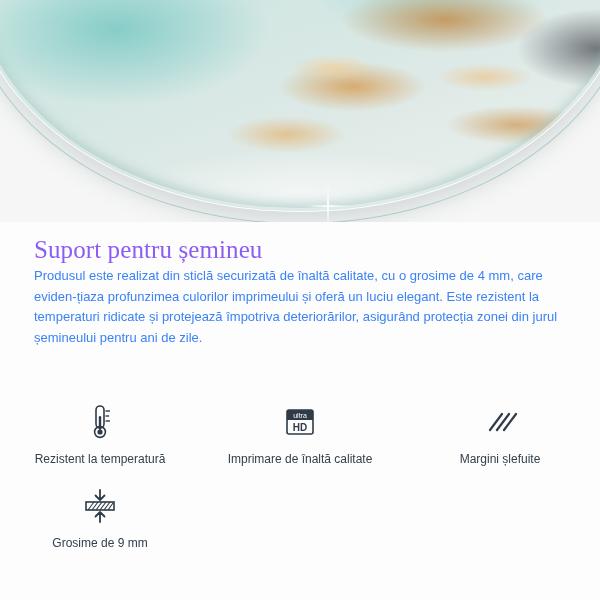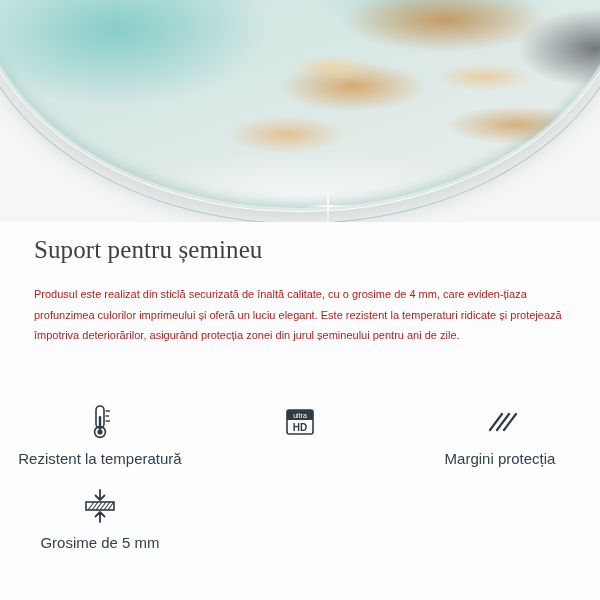--- a/index.html
+++ b/index.html
@@ -111,30 +111,29 @@
   .content {
     position: absolute;
     top: 222px; left: 0;
     width: 600px;
     padding: 12px 34px 0 34px;
   }
   .headline {
     font-family: "Liberation Serif", serif;
     font-size: 25px;
     line-height: 32px;
-    color: #404040;
+    color: #8b5cf6;
     font-weight: 400;
     letter-spacing: 0.1px;
   }
   .headline .l2 { display: block; }
   .body-copy {
-    margin-top: 18px;
-    font-size: 11px;
+    font-size: 13px;
     line-height: 20.5px;
-    color: #b91c1c;
+    color: #3b82f6;
     max-width: 530px;
   }
 
   
   .features {
     position: absolute;
     top: 400px; left: 0;
     width: 600px;
     display: grid;
     grid-template-columns: repeat(3, 1fr);
@@ -148,21 +147,21 @@
     padding: 0 6px;
   }
   .feature-icon {
     height: 44px;
     display: flex;
     align-items: center;
     justify-content: center;
   }
   .feature-label {
     margin-top: 8px;
-    font-size: 15px;
+    font-size: 12px;
     color: #33404d;
     text-align: center;
     line-height: 14px;
   }
   svg { display: block; }
 </style>
 </head>
 <body>
 
 <div class="page">
@@ -204,50 +203,51 @@
 
     <div class="feature">
       <div class="feature-icon">
         <svg width="40" height="40" viewBox="0 0 40 40">
           <rect x="7" y="8" width="26" height="24" rx="2" fill="none" stroke="#2f3b47" stroke-width="1.6"></rect>
           <rect x="7" y="8" width="26" height="10" fill="#2f3b47"></rect>
           <text x="20" y="16" font-family="Liberation Sans, sans-serif" font-size="7" fill="#ffffff" text-anchor="middle">ultra</text>
           <text x="20" y="29" font-family="Liberation Sans, sans-serif" font-size="10" font-weight="bold" fill="#2f3b47" text-anchor="middle">HD</text>
         </svg>
       </div>
+      <div class="feature-label">Imprimare de înaltă calitate</div>
     </div>
 
 
 
     <div class="feature">
       <div class="feature-icon">
         <svg width="40" height="32" viewBox="0 0 40 32">
           <g stroke="#2f3b47" stroke-width="2.2" stroke-linecap="round">
             <line x1="10" y1="24" x2="22" y2="8"></line>
             <line x1="17" y1="24" x2="29" y2="8"></line>
             <line x1="24" y1="24" x2="36" y2="8"></line>
           </g>
         </svg>
       </div>
-      <div class="feature-label">Margini protecția</div>
+      <div class="feature-label">Margini șlefuite</div>
     </div>
 
     <div class="feature">
       <div class="feature-icon">
         <svg width="40" height="40" viewBox="0 0 40 40">
           <path d="M20 4 V13 M15.5 9.5 L20 14 L24.5 9.5" fill="none" stroke="#2f3b47" stroke-width="1.8" stroke-linecap="round" stroke-linejoin="round"></path>
           <rect x="6" y="16" width="28" height="8" fill="none" stroke="#2f3b47" stroke-width="1.6"></rect>
           <g stroke="#2f3b47" stroke-width="1.1">
             <line x1="8" y1="24" x2="14" y2="16"></line>
             <line x1="12" y1="24" x2="18" y2="16"></line>
             <line x1="16" y1="24" x2="22" y2="16"></line>
             <line x1="20" y1="24" x2="26" y2="16"></line>
             <line x1="24" y1="24" x2="30" y2="16"></line>
             <line x1="28" y1="24" x2="33" y2="17"></line>
           </g>
           <path d="M20 36 V27 M15.5 30.5 L20 26 L24.5 30.5" fill="none" stroke="#2f3b47" stroke-width="1.8" stroke-linecap="round" stroke-linejoin="round"></path>
         </svg>
       </div>
-      <div class="feature-label">Grosime de 5 mm</div>
+      <div class="feature-label">Grosime de 9 mm</div>
     </div>
 
   </div>
 </div>
 
 </body></html>

